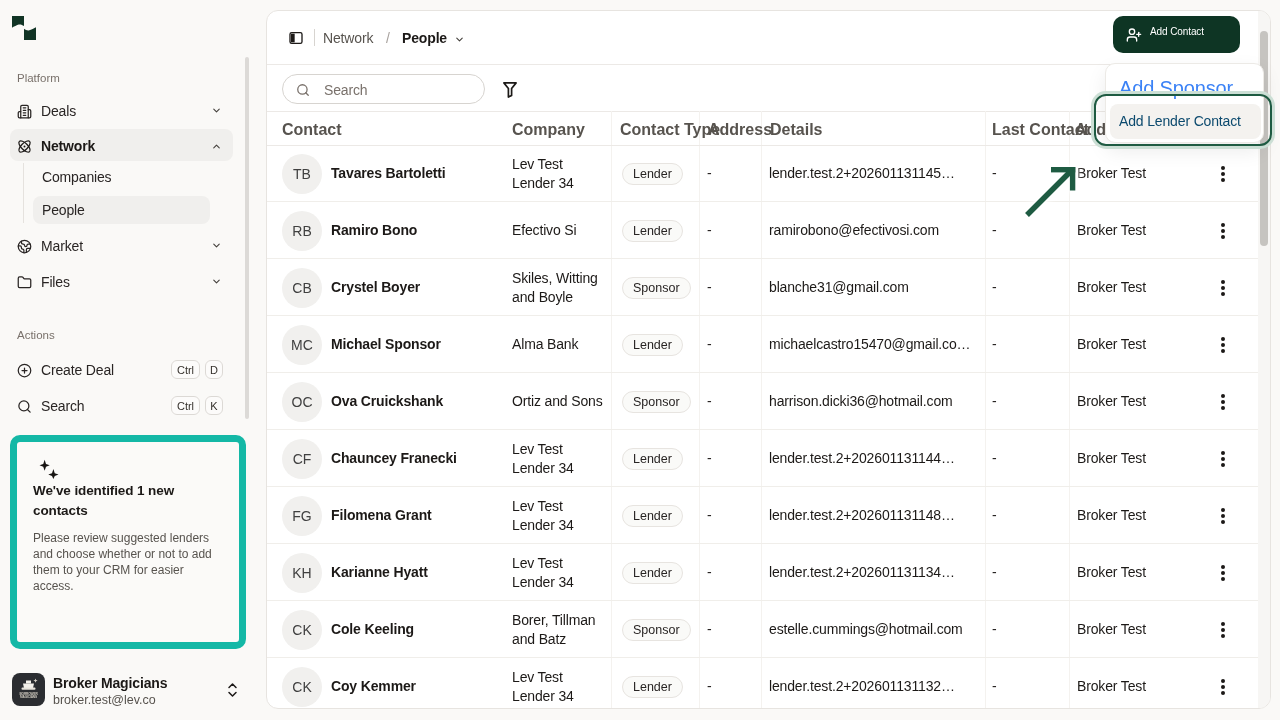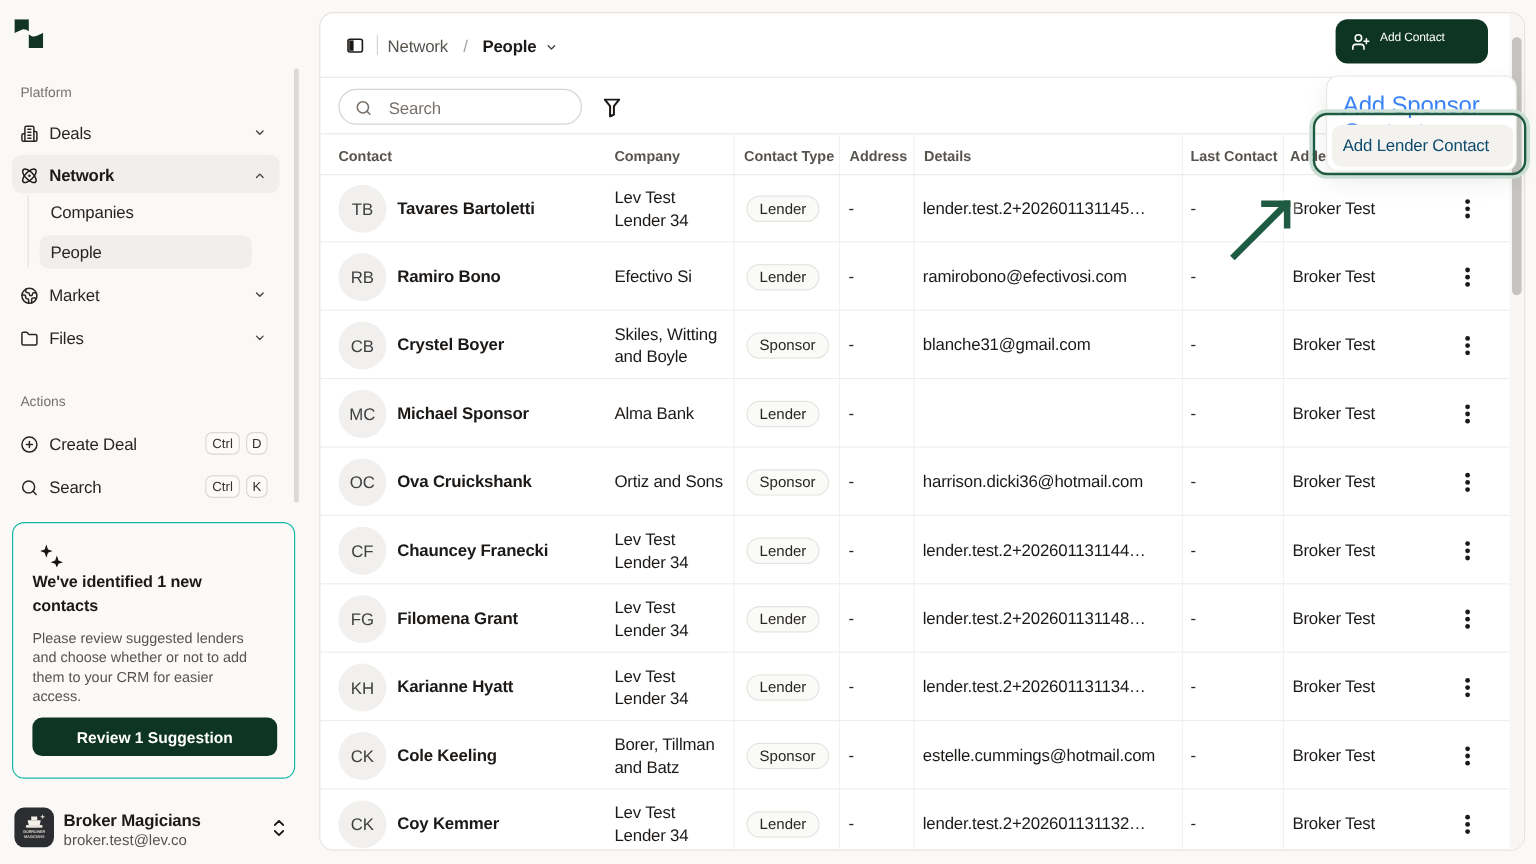--- a/index.html
+++ b/index.html
@@ -12,21 +12,21 @@
 .sbitem{position:absolute;left:17px;display:flex;align-items:center;font-size:14px;color:#292524}
 .sbitem .txt{margin-left:9px}
 .chev{position:absolute;left:211px}
 .hl{position:absolute;background:#f0efed;border-radius:8px}
 
 .kbd{position:absolute;height:19px;border:1px solid #dcd9d5;border-radius:6px;
 background:#fcfbfa;font-size:11px;color:#35312c;display:flex;align-items:center;
 justify-content:center;letter-spacing:0}
 
 #card{position:absolute;left:10px;top:435px;width:236px;height:214px;background:#fbfaf8;
-border:1px solid #14b8a6;border-radius:10px}
+border:7px solid #14b8a6;border-radius:10px}
 #card h3{position:absolute;left:16px;top:39px;font-size:13.5px;font-weight:700;
 color:#1c1917;line-height:20px;letter-spacing:-0.1px}
 #card p{position:absolute;left:16px;top:88px;font-size:12px;color:#57534e;line-height:16px;letter-spacing:0}
 #cbtn{position:absolute;left:16px;top:162px;width:204px;height:32px;background:#0e3524;
 border-radius:8px;color:#fff;font-size:13px;font-weight:600;display:flex;
 align-items:center;justify-content:center;letter-spacing:0}
 
 #fav{position:absolute;left:12px;top:673px;width:33px;height:33px;background:#2b2d31;
 border-radius:8px;overflow:hidden}
 #fname{position:absolute;left:53px;top:675px;font-size:14px;font-weight:600;color:#1c1917}
@@ -36,21 +36,21 @@
 border:1px solid #e7e4e0;border-radius:12px;overflow:hidden}
 
 .pdivider{position:absolute;left:0;width:1005px;height:1px;background:#ece9e6}
 #bcnet{position:absolute;left:56px;top:19px;font-size:14px;color:#57534e}
 #bcslash{position:absolute;left:119px;top:19px;font-size:14px;color:#a8a29e}
 #bcppl{position:absolute;left:135px;top:19px;font-size:14px;font-weight:600;color:#1c1917}
 #searchbox{position:absolute;left:15px;top:63px;width:203px;height:30px;
 border:1px solid #d7d4d0;border-radius:15px;background:#fff}
 #searchtxt{position:absolute;left:57px;top:71px;font-size:14px;color:#79716b}
 
-.th{position:absolute;top:103px;height:32px;line-height:32px;font-size:12px;
+.th{position:absolute;top:103px;height:32px;line-height:32px;font-size:16px;
 font-weight:600;color:#57534e;letter-spacing:0}
 .vline{position:absolute;top:100px;width:1px;height:599px;background:#f4f2ef}
 .row{position:absolute;left:0;width:991px;height:57px;border-bottom:1px solid #f0eeea}
 .av{position:absolute;left:15px;width:40px;height:40px;border-radius:50%;
 background:#f1f0ee;font-size:14px;font-weight:500;color:#404040;display:flex;
 align-items:center;justify-content:center;letter-spacing:0}
 .nm{position:absolute;left:64px;height:19px;line-height:19px;font-size:14px;font-weight:600;color:#1c1917}
 .comp{position:absolute;left:245px;font-size:14px;line-height:19px;color:#1c1917}
 .chip{position:absolute;left:355px;height:22px;line-height:20px;border:1px solid #e7e4e0;
 background:#fafaf8;border-radius:11px;padding:0 10px;font-size:12.5px;font-weight:500;
@@ -169,21 +169,20 @@
   <div class="kbd" style="left:171px;top:396px;width:29px">Ctrl</div>
   <div class="kbd" style="left:205px;top:396px;width:18px">K</div>
 
   <div id="card">
     <svg width="20" height="20" viewBox="0 0 16 16" fill="#171412" style="position:absolute;left:22px;top:17px">
         <path d="M4.5 0.6 5.6 3.9 8.6 5 5.6 6.1 4.5 9.4 3.4 6.1 0.4 5 3.4 3.9Z"></path>
         <path d="M11.5 7.9 12.6 11.3 15.6 12.4 12.6 13.5 11.5 16 10.4 13.5 7.4 12.4 10.4 11.3Z"></path>
       </svg>
     <h3>We've identified 1 new<br>contacts</h3>
     <p>Please review suggested lenders<br>and choose whether or not to add<br>them to your CRM for easier<br>access.</p>
-    <div id="cbtn">Review 1 Suggestion</div>
   </div>
 
   <div id="fav">
     <svg width="33" height="33" viewBox="0 0 33 33">
       <path d="M11 10.5h11l-1 4.5H12Z" fill="#f3f0ea"></path>
       <rect x="9.5" y="14.5" width="14" height="2.2" rx="1" fill="#e8e4dc"></rect>
       <path d="M14 7.5h5v3h-5z" fill="#f3f0ea"></path>
       <path d="m23.5 5.5.6 1.5 1.5.6-1.5.6-.6 1.5-.6-1.5-1.5-.6 1.5-.6Z" fill="#d8d3c9"></path>
       <text x="16.5" y="21.5" text-anchor="middle" font-size="3.2" fill="#cfcabf" font-family="Liberation Sans" font-weight="bold">BORROWER</text>
       <text x="16.5" y="25.3" text-anchor="middle" font-size="3.2" fill="#cfcabf" font-family="Liberation Sans" font-weight="bold">MAGICIANS</text>
@@ -284,20 +283,21 @@
           <span></span>
           <span></span>
         </div>
 </div>
 <div class="row" style="top:315px">
 <div class="av" style="top:8.5px">MC</div>
 <div class="nm" style="top:19px">Michael Sponsor</div>
 <div class="comp one" style="top:19px">Alma Bank</div>
 <div class="chip" style="top:17.5px">Lender</div>
 <div class="dash a1" style="top:19px">-</div>
+<div class="em" style="top:19px">michaelcastro15470@gmail.co…</div>
 <div class="dash a2" style="top:19px">-</div>
 <div class="ab" style="top:19px">Broker Test</div>
 <div class="dots" style="top:20.5px">
           <span></span>
           <span></span>
           <span></span>
         </div>
 </div>
 <div class="row" style="top:372px">
 <div class="av" style="top:8.5px">OC</div>

